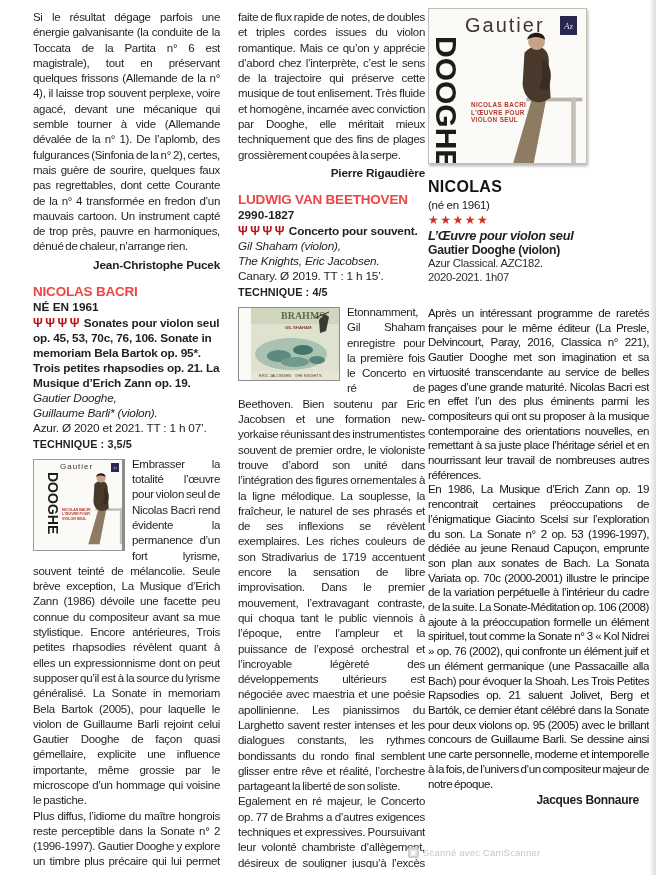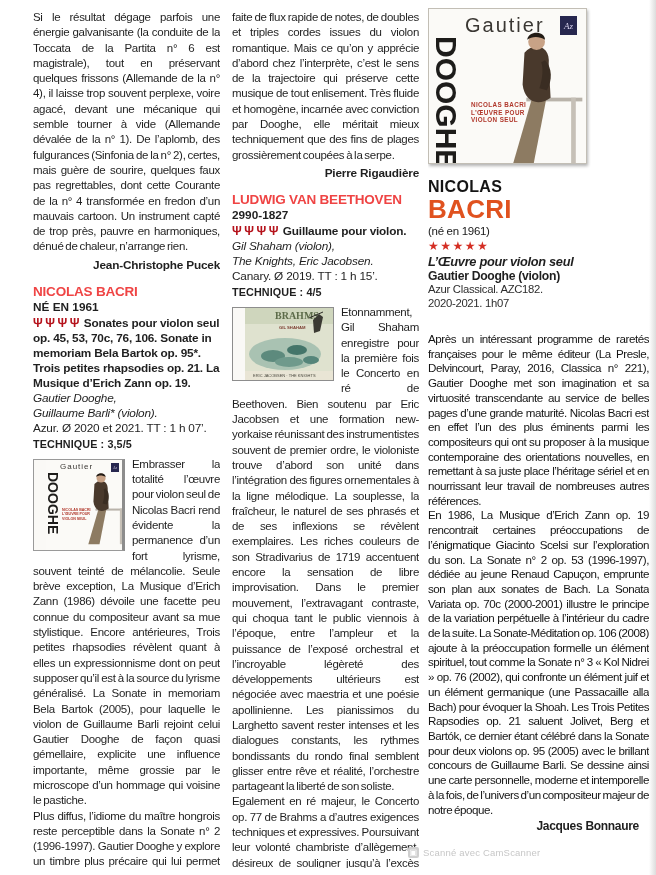--- a/index.html
+++ b/index.html
@@ -4,21 +4,21 @@
 <style>
   html,body{margin:0;padding:0;}
   body{
     width:656px;height:875px;position:relative;background:#fff;
     font-family:"Liberation Sans", sans-serif;color:#1f1f1f;overflow:hidden;
   }
   .scan-edge{position:absolute;top:0;right:0;width:7px;height:875px;
     background:linear-gradient(to left,#dcdcdc,rgba(255,255,255,0));}
   .col{position:absolute;top:10px;overflow:hidden;}
   #col1{left:33px;width:187px;height:858px;}
-  #col2{left:232px;width:187px;height:858px;}
+  #col2{left:238px;width:187px;height:858px;}
   #col3{left:428px;width:221px;height:860px;top:8px;}
 
   
   p.body{font-size:11.5px;line-height:15.3px;text-align:justify;margin:0;
     letter-spacing:-0.3px;word-spacing:-1px;}
   .byline{text-align:right;font-weight:bold;font-size:11.8px;line-height:15px;
     margin:3px 0 0;letter-spacing:-0.2px;}
   .rev-head{color:#ef4444;font-size:13.5px;font-weight:bold;margin:11px 0 0;
     letter-spacing:-0.2px;}
   .rev-dates{font-weight:bold;font-size:11.8px;margin:1px 0 2px;}
@@ -120,21 +120,21 @@
   <p class="body">Embrasser la totalité l’œuvre pour violon seul de Nicolas Bacri rend évidente la permanence d’un fort lyrisme, souvent teinté de mélancolie. Seule brève exception, La Musique d’Erich Zann (1986) dévoile une facette peu connue du compositeur avant sa mue stylistique. Encore antérieures, Trois petites rhapsodies révèlent quant à elles un expressionnisme dont on peut supposer qu’il est à la source du lyrisme généralisé. La Sonate in memoriam Bela Bartok (2005), pour laquelle le violon de Guillaume Barli rejoint celui Gautier Dooghe de façon quasi gémellaire, explicite une influence importante, même grossie par le microscope d’un hommage qui voisine le pastiche.</p>
   <p class="body">Plus diffus, l’idiome du maître hongrois reste perceptible dans la Sonate n° 2 (1996-1997). Gautier Dooghe y explore un timbre plus précaire qui lui permet d’alléger l’archet. La Sonata variata (2000-2001) rappelle que le travail de variation est un des ressorts principaux de la musique de Bacri, ainsi que d’une virtuosité</p>
 </div>
 
 <div class="col" id="col2">
   <p class="body">faite de flux rapide de notes, de doubles et triples cordes issues du violon romantique. Mais ce qu’on y apprécie d’abord chez l’interprète, c’est le sens de la trajectoire qui préserve cette musique de tout enlisement. Très fluide et homogène, incarnée avec conviction par Dooghe, elle méritait mieux techniquement que des fins de plages grossièrement coupées à la serpe.</p>
   <p class="byline">Pierre Rigaudière</p>
 
   <h2 class="rev-head">LUDWIG VAN BEETHOVEN</h2>
   <p class="rev-dates">2990-1827</p>
-  <p class="works"><span class="forks">ΨΨΨΨ</span><span>Guillaume pour violon.</span></p>
+  <p class="works"><span class="forks">ΨΨΨΨ</span><span>Concerto pour souvent.</span></p>
   <p class="credits">Gil Shaham (violon),</p>
   <p class="credits">The Knights, Eric Jacobsen.</p>
   <p class="label-line">Canary. Ø 2019. TT : 1 h 15’.</p>
   <p class="technique">TECHNIQUE : 4/5</p>
 
   <div class="thumb thumb-brahms">
     <svg viewBox="0 0 88 72" width="88" height="72">
       <rect x="0" y="0" width="88" height="72" fill="#dfe2cf"></rect>
       <rect x="0" y="0" width="88" height="16" fill="#cfd6bd"></rect>
       <text x="30" y="11" font-size="10" font-weight="bold" fill="#5c6b49" font-family="Liberation Serif, serif">BRAHMS</text>
@@ -169,21 +169,20 @@
     </svg>
     <div class="red-text">
       <div>NICOLAS BACRI</div>
       <div>L’ŒUVRE POUR</div>
       <div>VIOLON SEUL</div>
     </div>
     <span class="azur-logo">Az</span>
   </div>
 
   <p class="c3-name1">NICOLAS</p>
-  <p class="c3-name2">BACRI</p>
   <p class="c3-dates">(né en 1961)</p>
   <p class="c3-stars">★★★★★</p>
   <p class="c3-title">L’Œuvre pour violon seul</p>
   <p class="c3-performers">Gautier Dooghe (violon)</p>
   <p class="c3-label">Azur Classical. AZC182.</p>
   <p class="c3-label">2020-2021. 1h07</p>
 
   <p class="c3-body">Après un intéressant programme de raretés françaises pour le même éditeur (La Presle, Delvincourt, Paray, 2016, Classica n° 221), Gautier Dooghe met son imagination et sa virtuosité transcendante au service de belles pages d’une grande maturité. Nicolas Bacri est en effet l’un des plus éminents parmi les compositeurs qui ont su proposer à la musique contemporaine des orientations nouvelles, en remettant à sa juste place l’héritage sériel et en nourrissant leur travail de nombreuses autres références.</p>
   <p class="c3-body">En 1986, La Musique d’Erich Zann op. 19 rencontrait certaines préoccupations de l’énigmatique Giacinto Scelsi sur l’exploration du son. La Sonate n° 2 op. 53 (1996-1997), dédiée au jeune Renaud Capuçon, emprunte son plan aux sonates de Bach. La Sonata Variata op. 70c (2000-2001) illustre le principe de la variation perpétuelle à l’intérieur du cadre de la suite. La Sonate-Méditation op. 106 (2008) ajoute à la préoccupation formelle un élément spirituel, tout comme la Sonate n° 3 « Kol Nidrei » op. 76 (2002), qui confronte un élément juif et un élément germanique (une Passacaille alla Bach) pour évoquer la Shoah. Les Trois Petites Rapsodies op. 21 saluent Jolivet, Berg et Bartók, ce dernier étant célébré dans la Sonate pour deux violons op. 95 (2005) avec le brillant concours de Guillaume Barli. Se dessine ainsi une carte personnelle, moderne et intemporelle à la fois, de l’univers d’un compositeur majeur de notre époque.</p>
   <p class="c3-byline">Jacques Bonnaure</p>

